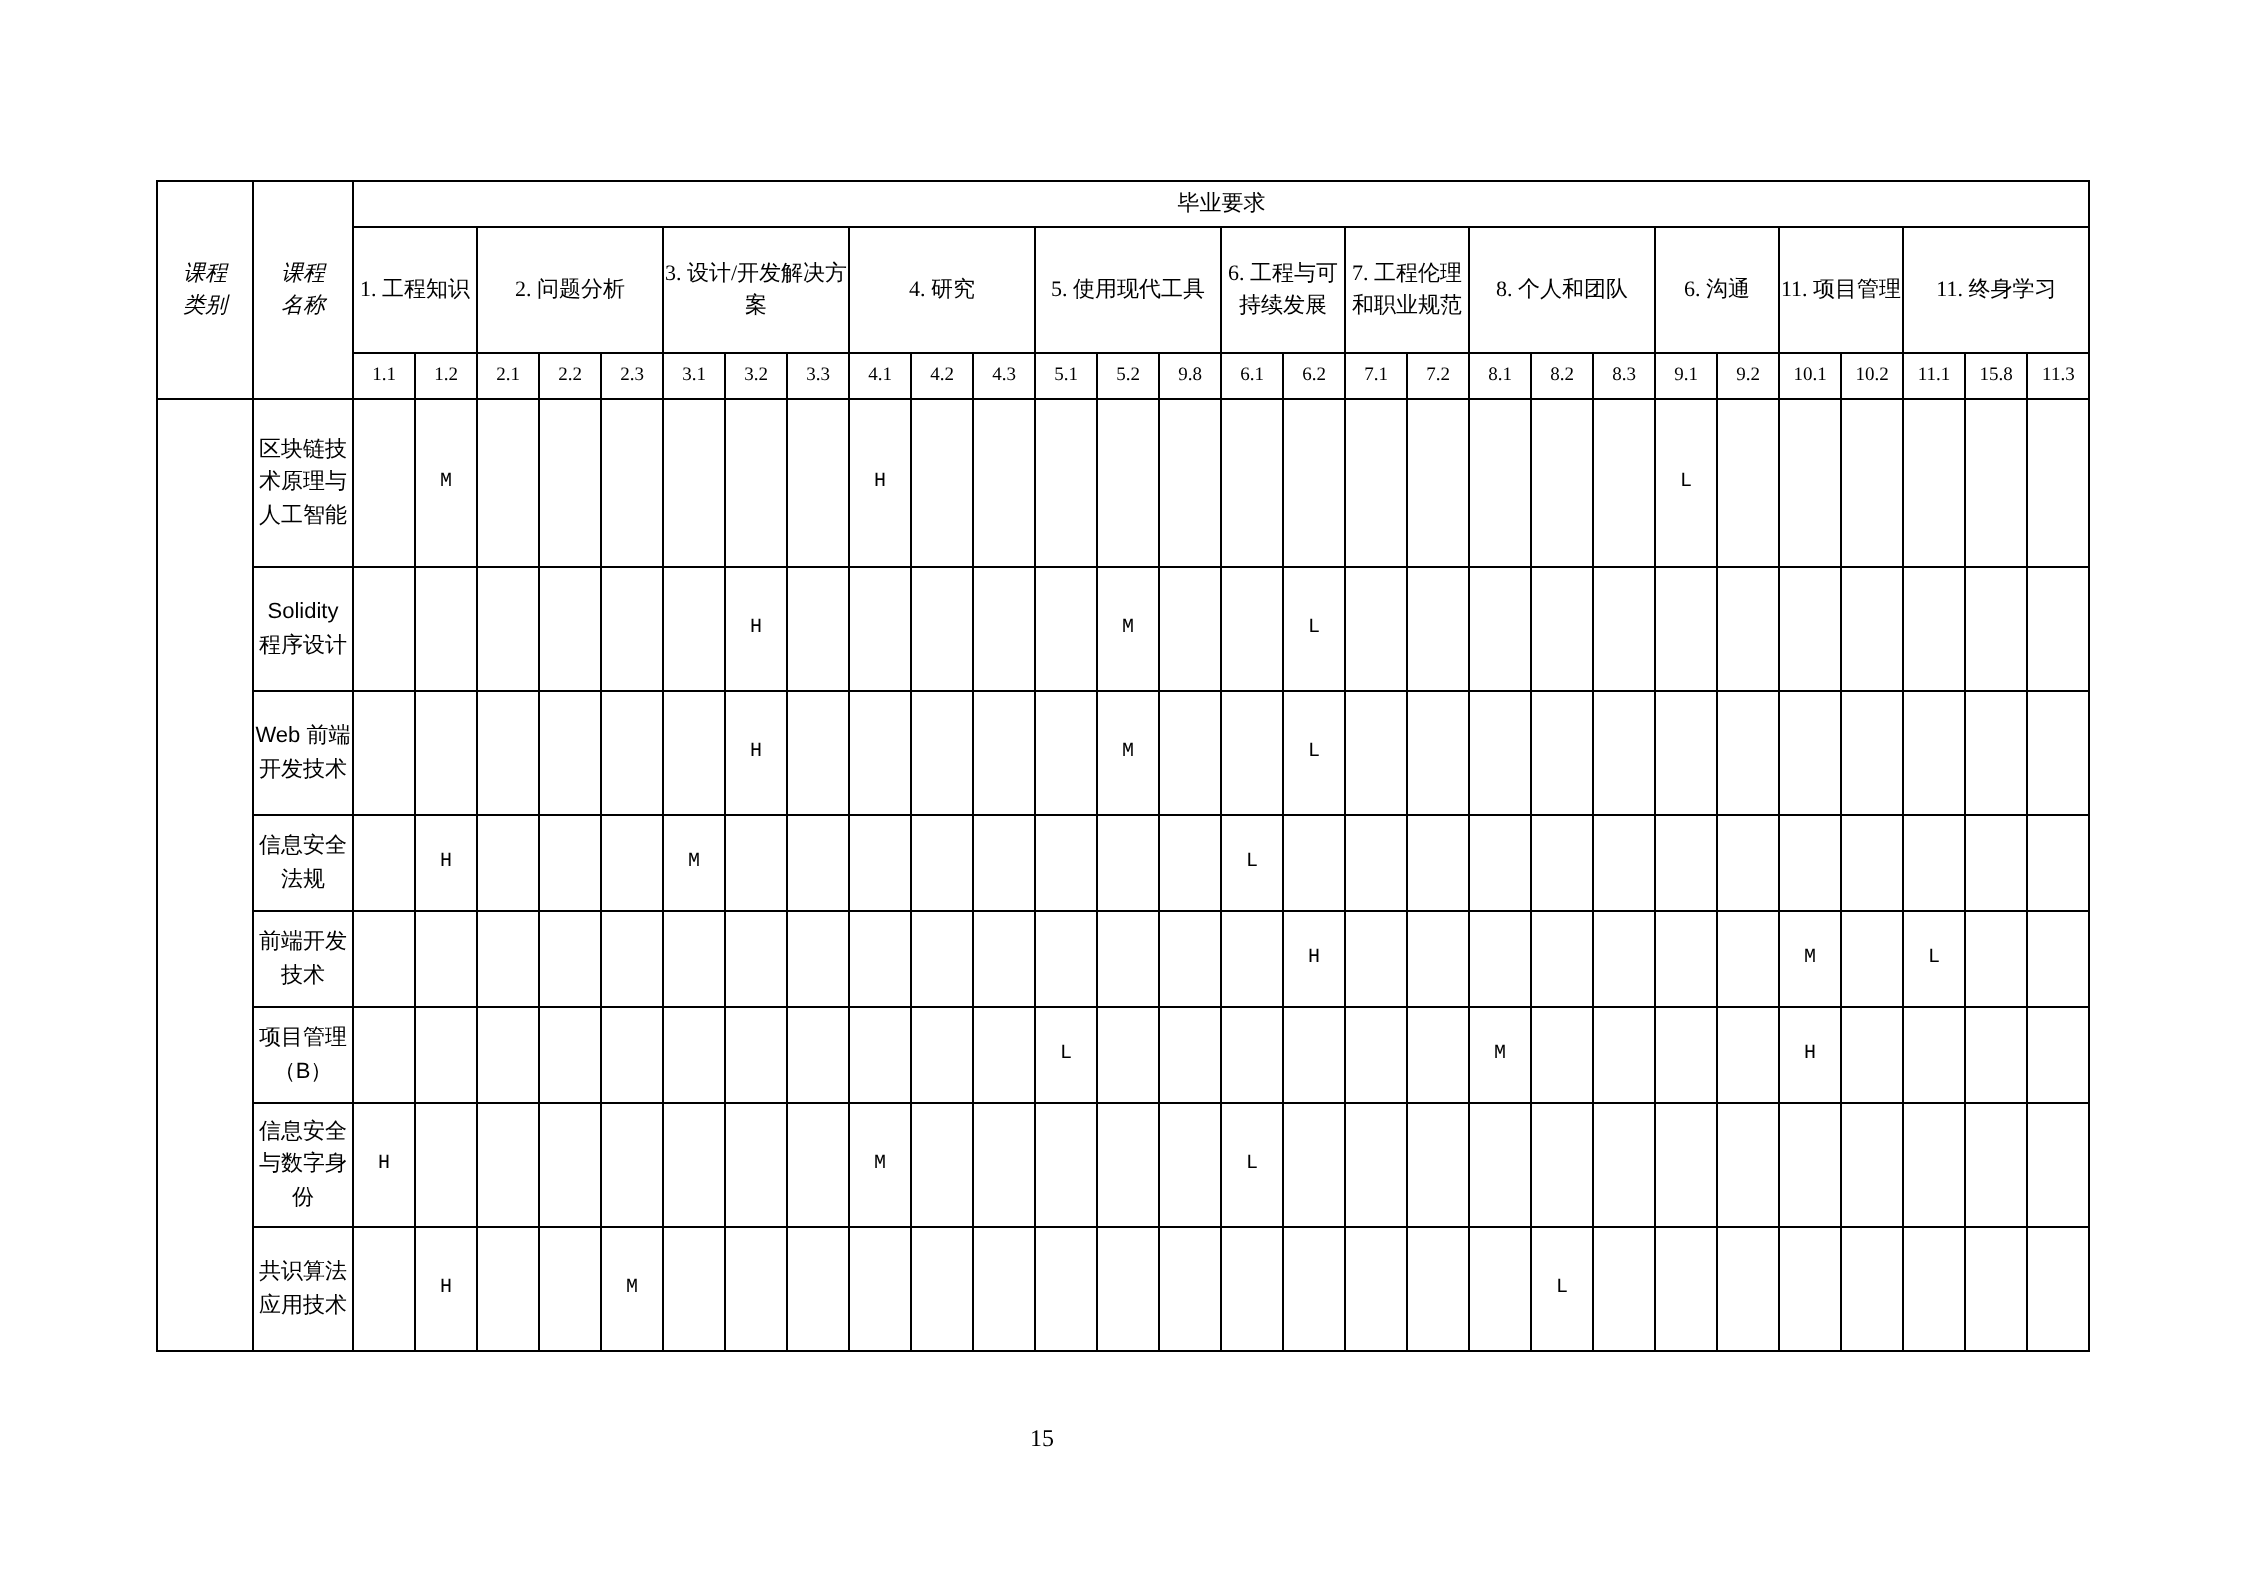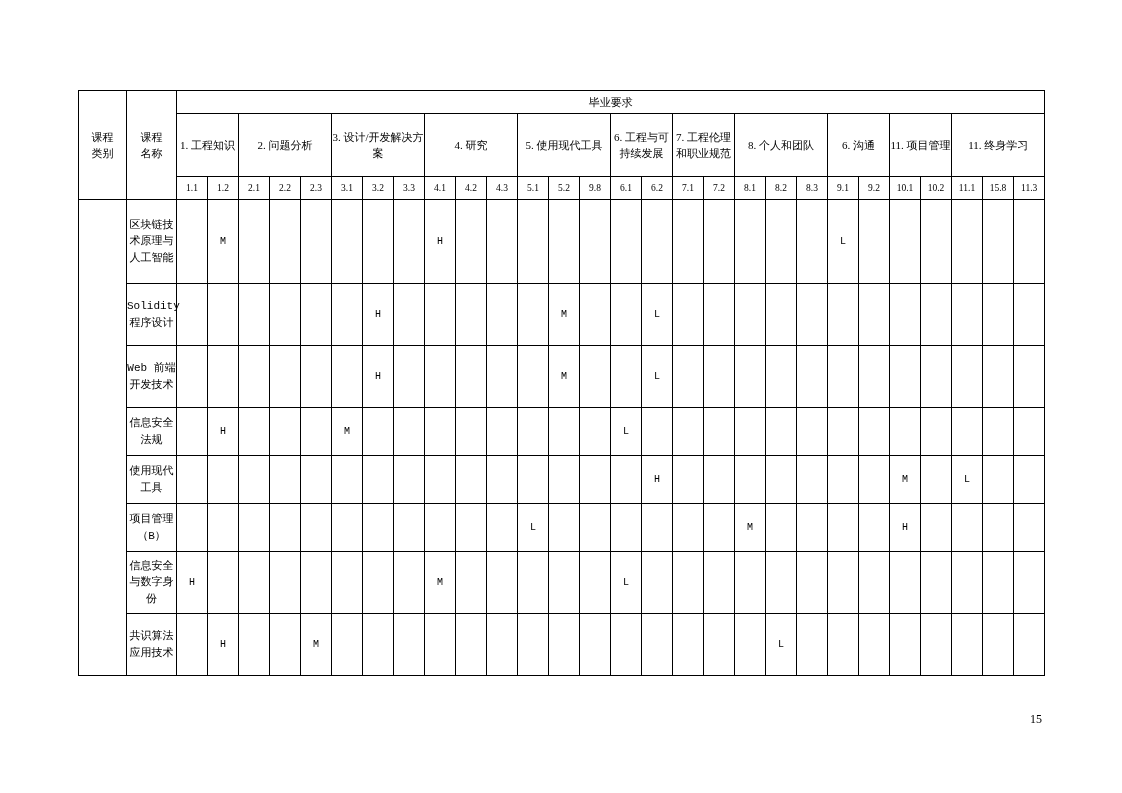--- a/index.html
+++ b/index.html
@@ -53,45 +53,46 @@
     line-height: 1.45;
   }
   .hdr-sub {
     height: 22px;
     font-size: 9.5px;
   }
   .col-cat, .col-name {
     font-size: 11px;
     line-height: 1.6;
     padding: 2px 4px;
+    font-style: italic;
   }
   .col-name {
     text-align: left;
     padding-left: 6px;
   }
   .cell-val {
     font-size: 10px;
     font-family: "Liberation Mono", monospace;
   }
   .row-course td {
     height: 24px;
   }
   .namecell {
     text-align: left;
     padding: 4px 6px;
     font-size: 11px;
     line-height: 1.85;
-    font-family: Liberation Mono, monospace;
+    font-family: Liberation Sans, sans-serif;
   }
   .page-number {
     position: absolute;
     top: 712px;
     left: 0;
     width: 1042px;
-    text-align: right;
+    text-align: center;
     font-size: 12px;
     font-family: "Liberation Serif", serif;
   }
   .vert-center {
     vertical-align: middle;
   }
 </style>
 </head>
 <body>
 
@@ -301,21 +302,21 @@
             <td class="cell-val"></td>
             <td class="cell-val"></td>
             <td class="cell-val"></td>
             <td class="cell-val"></td>
             <td class="cell-val"></td>
             <td class="cell-val"></td>
             <td class="cell-val"></td>
             <td class="cell-val"></td>
           </tr>
           <tr class="row-course" style="height: 48px;">
-            <td class="namecell">使用现代工具</td>
+            <td class="namecell">前端开发技术</td>
             <td class="cell-val"></td>
             <td class="cell-val"></td>
             <td class="cell-val"></td>
             <td class="cell-val"></td>
             <td class="cell-val"></td>
             <td class="cell-val"></td>
             <td class="cell-val"></td>
             <td class="cell-val"></td>
             <td class="cell-val"></td>
             <td class="cell-val"></td>

